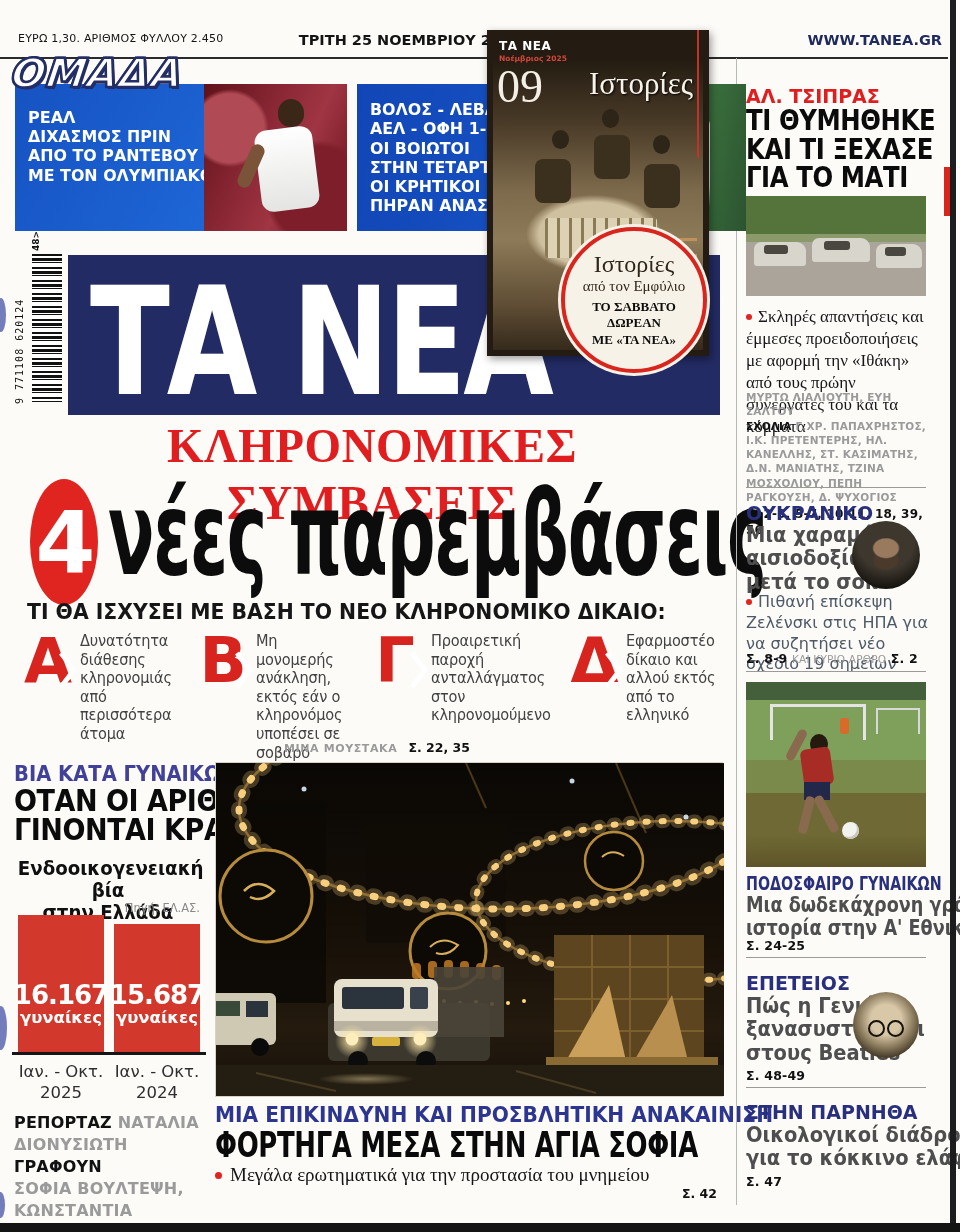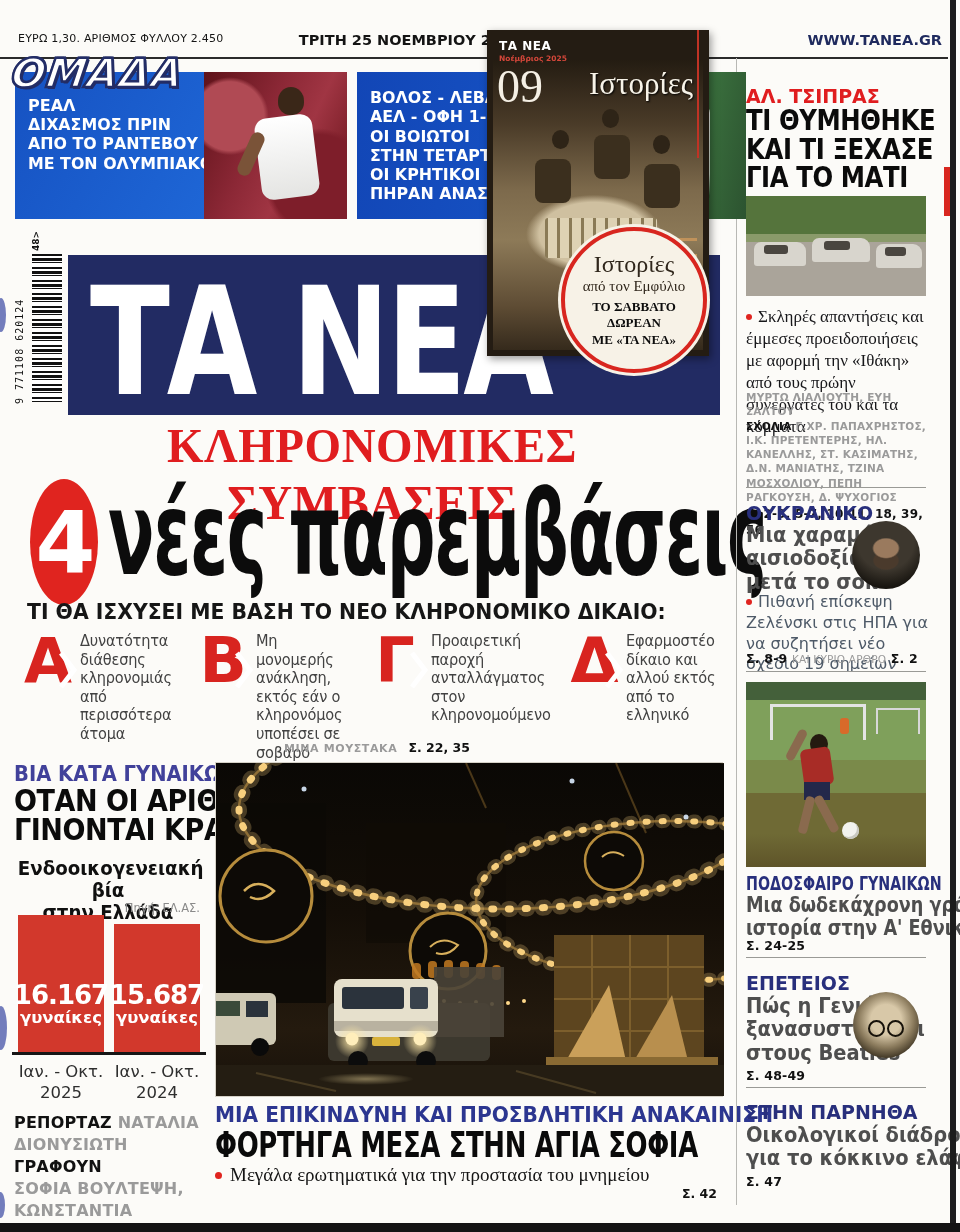--- a/index.html
+++ b/index.html
@@ -17,21 +17,21 @@
   .topbar-site  { left:770px; top:32px; width:172px; text-align:right; font-size:14.5px; font-weight:bold; color:#1f2a5e; }
   .top-rule { left:0; top:57px; width:948px; height:2px; background:#2b2b2b; }
 
   
   .omada {
     left:12px; top:50px; z-index:4; font-size:40px; font-weight:800; font-style:italic;
     color:#fff; -webkit-text-stroke:2.5px #232d66;
     text-shadow:2px 2px 0 #232d66,-1px -1px 0 #232d66,1px -1px 0 #232d66,-1px 1px 0 #232d66;
     transform:skewX(-8deg); letter-spacing:1px;
   }
-  .sportsbox { top:72px; height:147px; display:flex; overflow:hidden; z-index:2; }
+  .sportsbox { top:84px; height:147px; display:flex; overflow:hidden; z-index:2; }
   .sb1 { left:15px; width:332px; }
   .sb2 { left:357px; width:389px; background:linear-gradient(100deg,#1246b6,#1a5ed2); }
   .sb1-text { width:57%; background:linear-gradient(120deg,#1652c2,#1e66d6); padding:24px 8px 8px 13px; }
   .sb-kicker { color:#fff; font-weight:800; font-size:16px; line-height:1.2; }
   .sb-line { color:#fff; font-weight:800; font-size:16.5px; line-height:1.17; transform:scaleX(.96); transform-origin:left; white-space:nowrap; }
   .sb2-text { padding:16px 6px 8px 13px; width:62%; }
   
   .photo-real { flex:1; position:relative;
     background:radial-gradient(circle at 18% 30%, #b04a54 0 22%, transparent 25%),
                radial-gradient(circle at 80% 75%, #7e1e2a 0 30%, transparent 34%),

